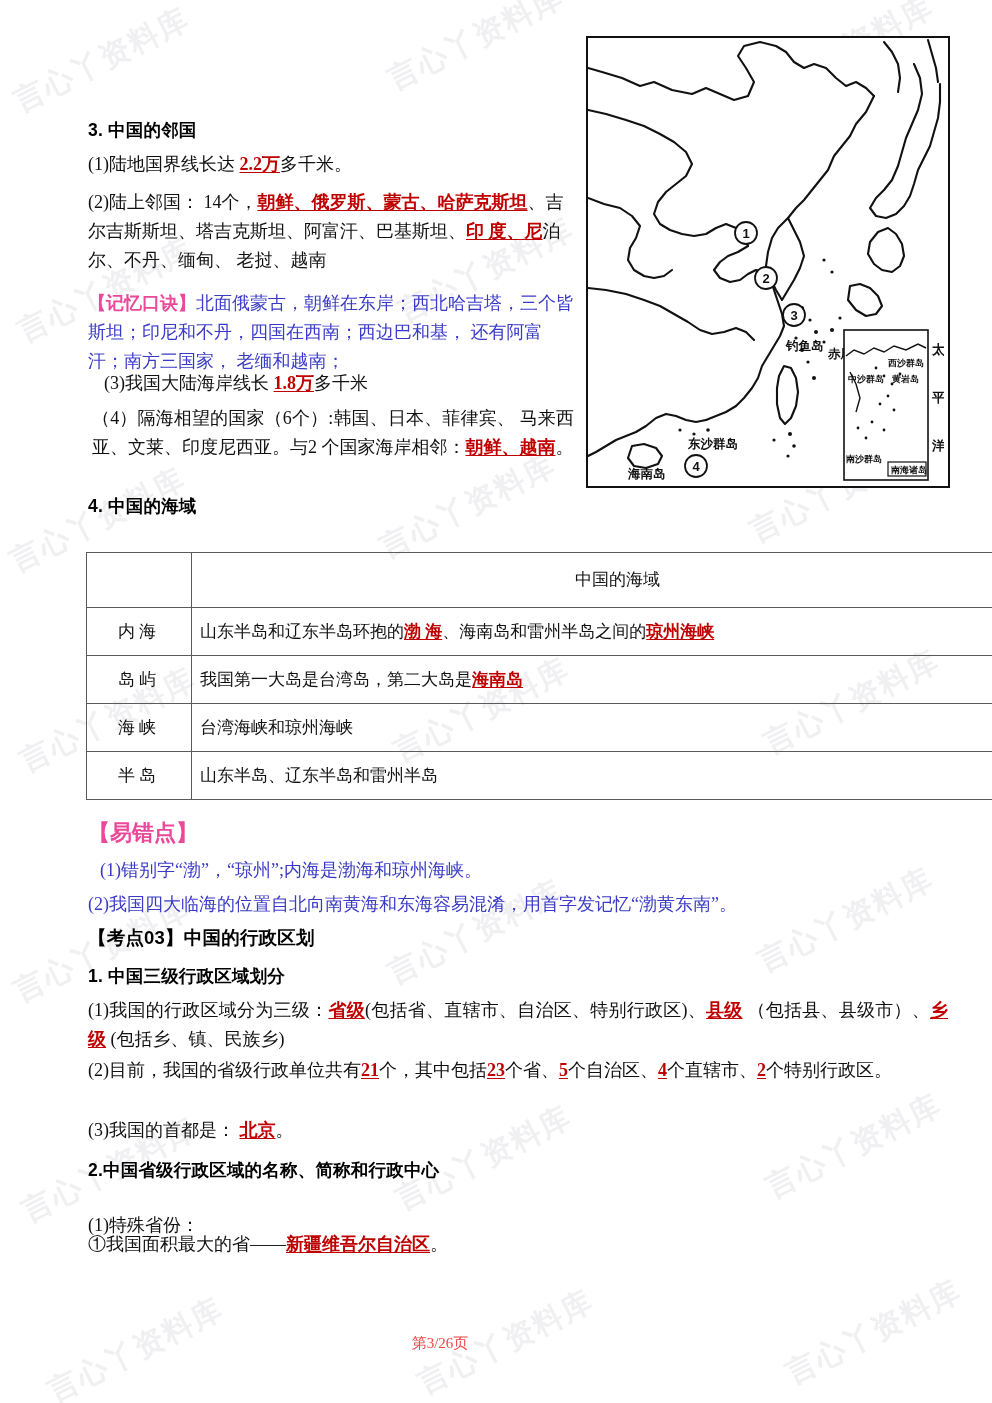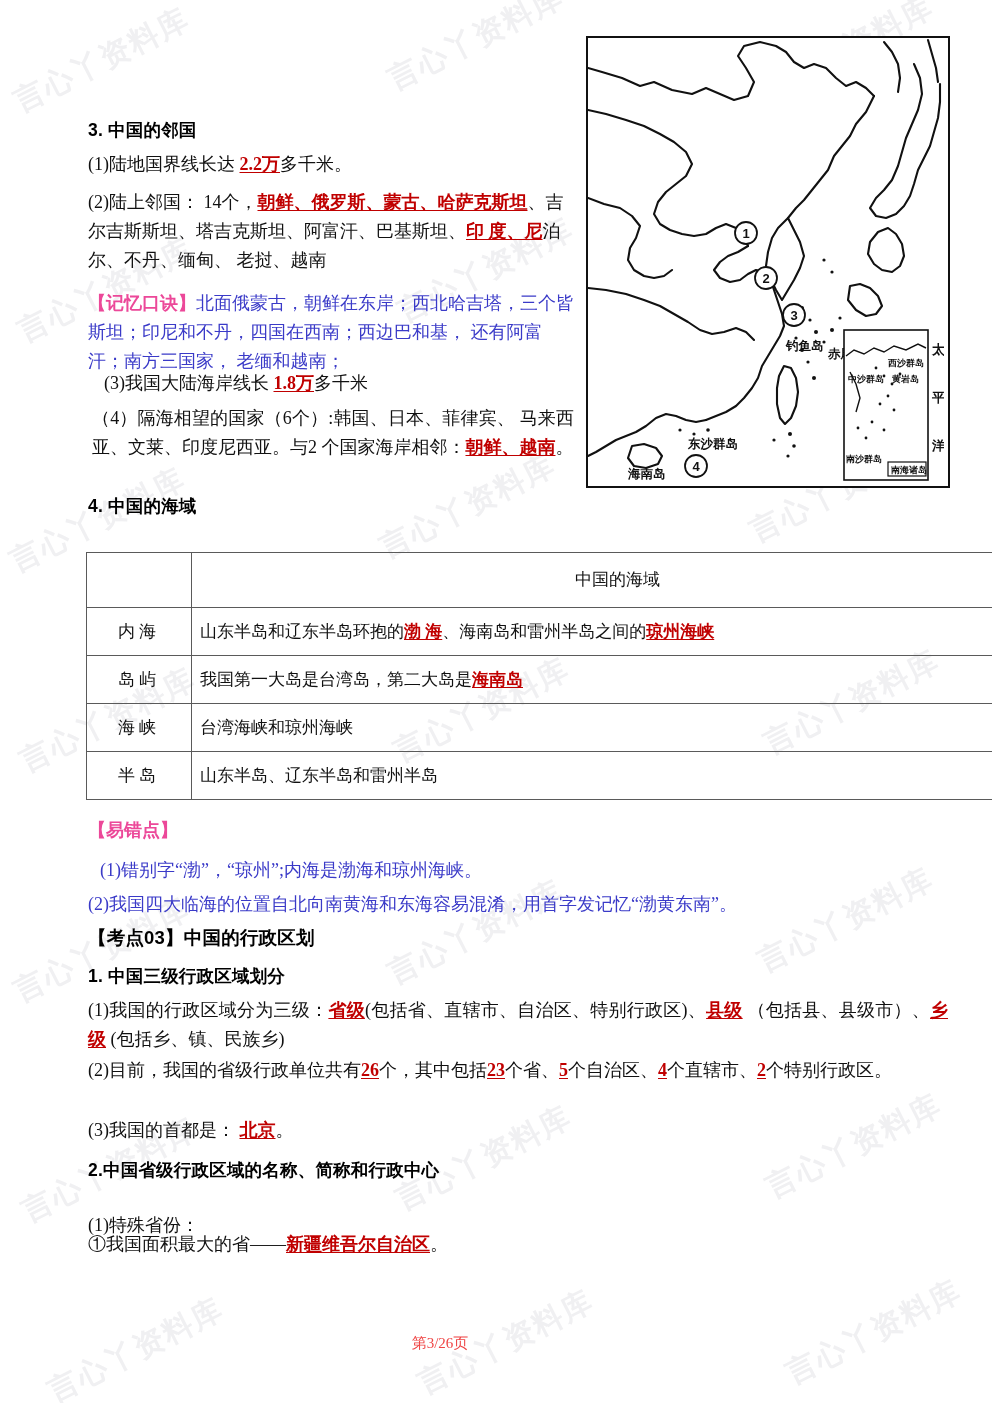--- a/index.html
+++ b/index.html
@@ -338,36 +338,36 @@
           <td>台湾海峡和琼州海峡</td>
         </tr>
 
         <tr class="row-tall">
           <td class="col-key">半岛</td>
           <td>山东半岛、辽东半岛和雷州半岛</td>
         </tr>
       </tbody>
     </table>
 
-    <div class="blk blue-head" style="left:88px; top:818px; font-size:18px;">【易错点】</div>
+    <div class="blk blue-head" style="left:88px; top:818px; font-size:22px;">【易错点】</div>
 
     <div class="blk para blue" style="left:100px; top:856px; width:860px;">(1)错别字“渤”，“琼州”;内海是渤海和琼州海峡。</div>
 
     <div class="blk para blue" style="left:88px; top:890px; width:860px;">(2)我国四大临海的位置自北向南黄海和东海容易混淆，用首字发记忆“渤黄东南”。</div>
 
     <div class="blk h-bold" style="left:88px; top:925px; font-size:18.5px;">【考点03】中国的行政区划</div>
 
     <div class="blk h-bold" style="left:88px; top:964px;">1. 中国三级行政区域划分</div>
 
     <div class="blk para" style="left:88px; top:996px; width:860px; text-align:justify;">
       <span>(1)我国的行政区域分为三级：</span><span class="red">省级</span><span>(包括省、直辖市、自治区、特别行政区)、</span><span class="red">县级</span><span> （包括县、县级市）、</span><span class="red">乡级</span><span> (包括乡、镇、民族乡)</span>
     </div>
 
     <div class="blk para" style="left:88px; top:1056px; width:860px; text-align:justify;">
-      <span>(2)目前，我国的省级行政单位共有</span><span class="red">26</span><span>个，其中包括</span><span class="red">23</span><span>个省、</span><span class="red">5</span><span>个自治区、</span><span class="red">4</span><span>个直辖市、</span><span class="red">2</span><span>个特别行政区。</span>
+      <span>(2)目前，我国的省级行政单位共有</span><span class="red">21</span><span>个，其中包括</span><span class="red">23</span><span>个省、</span><span class="red">5</span><span>个自治区、</span><span class="red">4</span><span>个直辖市、</span><span class="red">2</span><span>个特别行政区。</span>
     </div>
 
     <div class="blk para" style="left:88px; top:1116px; width:600px;">
       <span>(3)我国的首都是：</span>
       <span class="red">北京</span><span>。</span>
     </div>
 
     <div class="blk h-bold" style="left:88px; top:1158px;">2.中国省级行政区域的名称、简称和行政中心</div>
 
     <div class="blk para" style="left:88px; top:1211px; width:600px;">(1)特殊省份：</div>

